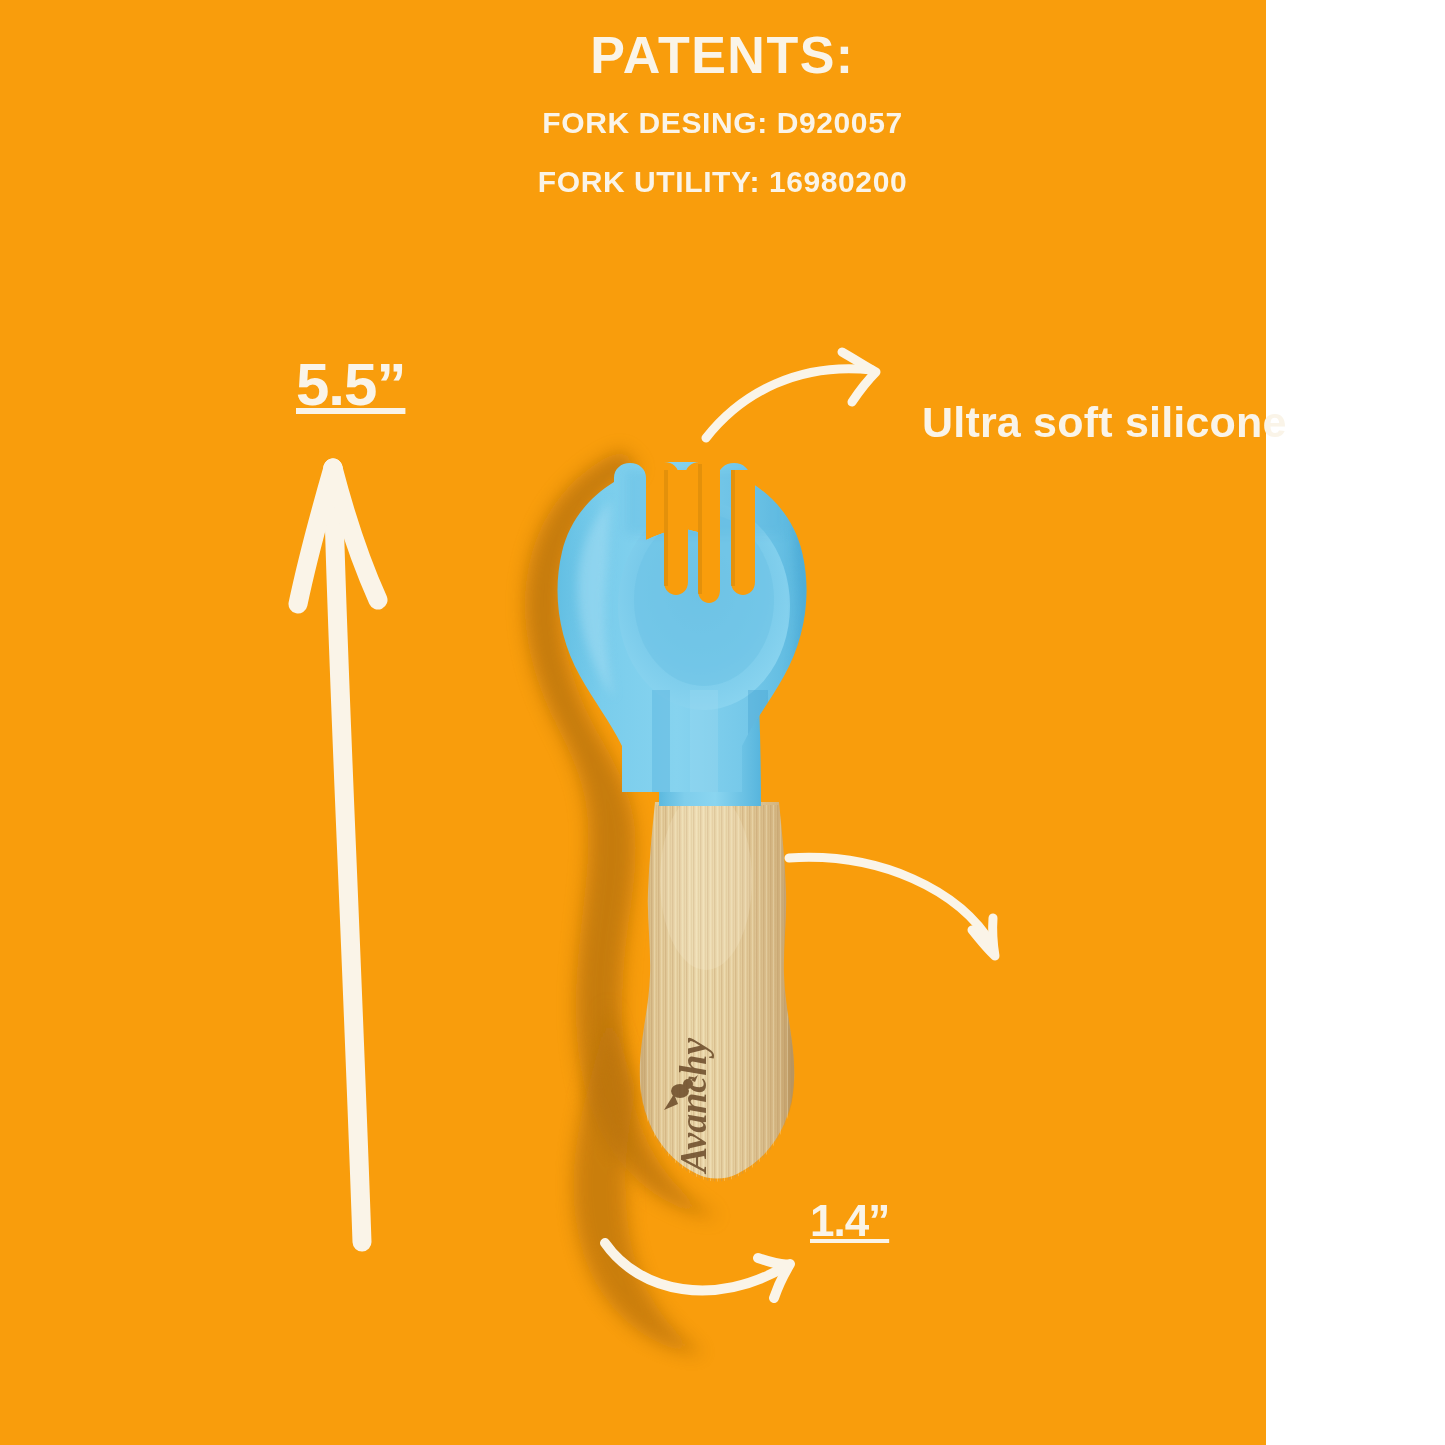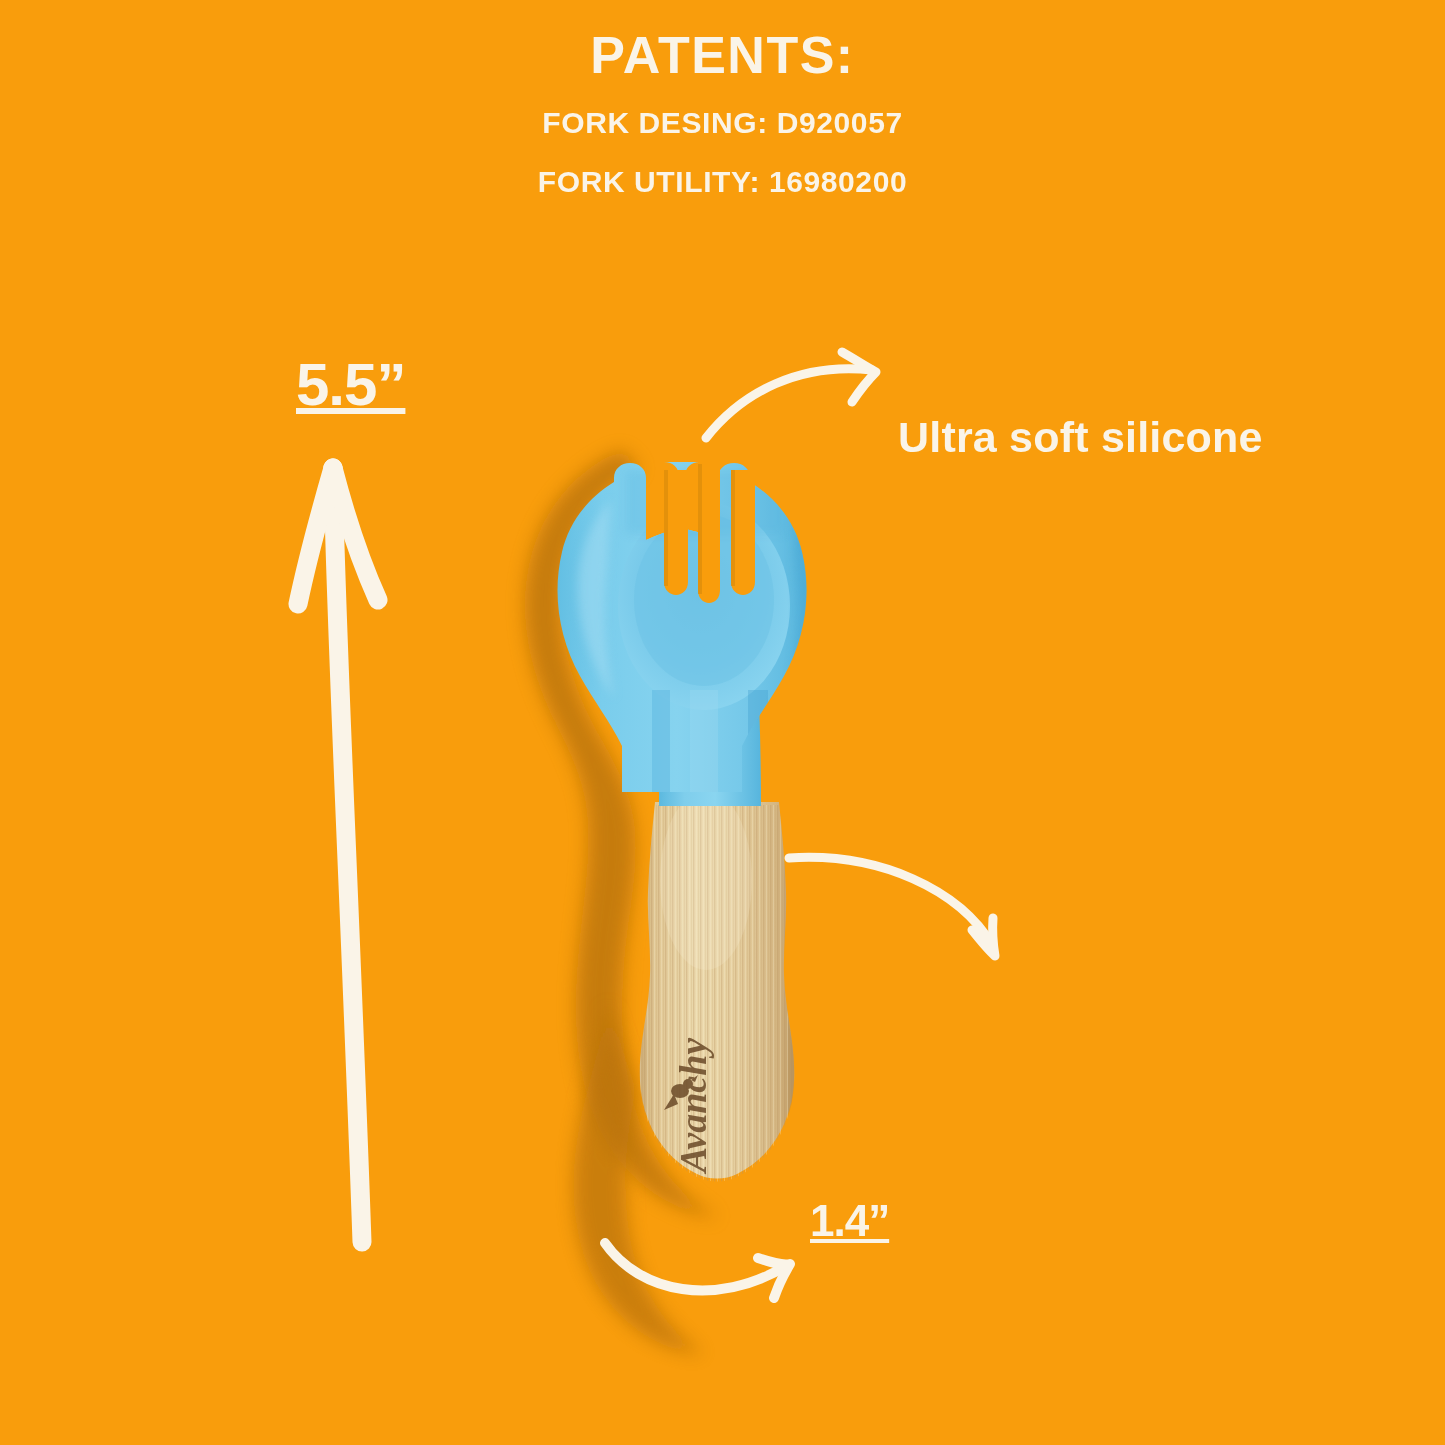--- a/index.html
+++ b/index.html
@@ -6,21 +6,21 @@
   * { margin:0; padding:0; box-sizing:border-box; }
 
   html, body {
     width:1445px; height:1445px;
     overflow:hidden;
     font-family:"Liberation Sans", sans-serif;
   }
 
   #stage {
     position:relative;
-    width:1445px; height:1445px;
+    width:1266px; height:1445px;
     background:#F99D0C;
   }
 
   
   .patents-block {
     position:absolute;
     top:28px; left:0; width:1445px;
     text-align:center;
     color:#FAF4E8;
   }
@@ -39,21 +39,21 @@
   }
 
   .callout {
     position:absolute;
     color:#FAF4E8;
     font-size:43px;
     font-weight:700;
     letter-spacing:0.2px;
     white-space:nowrap;
   }
-  #callout-silicone { left:898px; top:398px;margin-top:15px; }
+  #callout-silicone { left:922px; top:398px; }
   #callout-bamboo   { left:882px; top:1017px; }
 
   .dim-label {
     position:absolute;
     color:#FAF4E8;
     font-weight:800;
     white-space:nowrap;
     text-decoration:underline;
   }
   #dim-55 {

